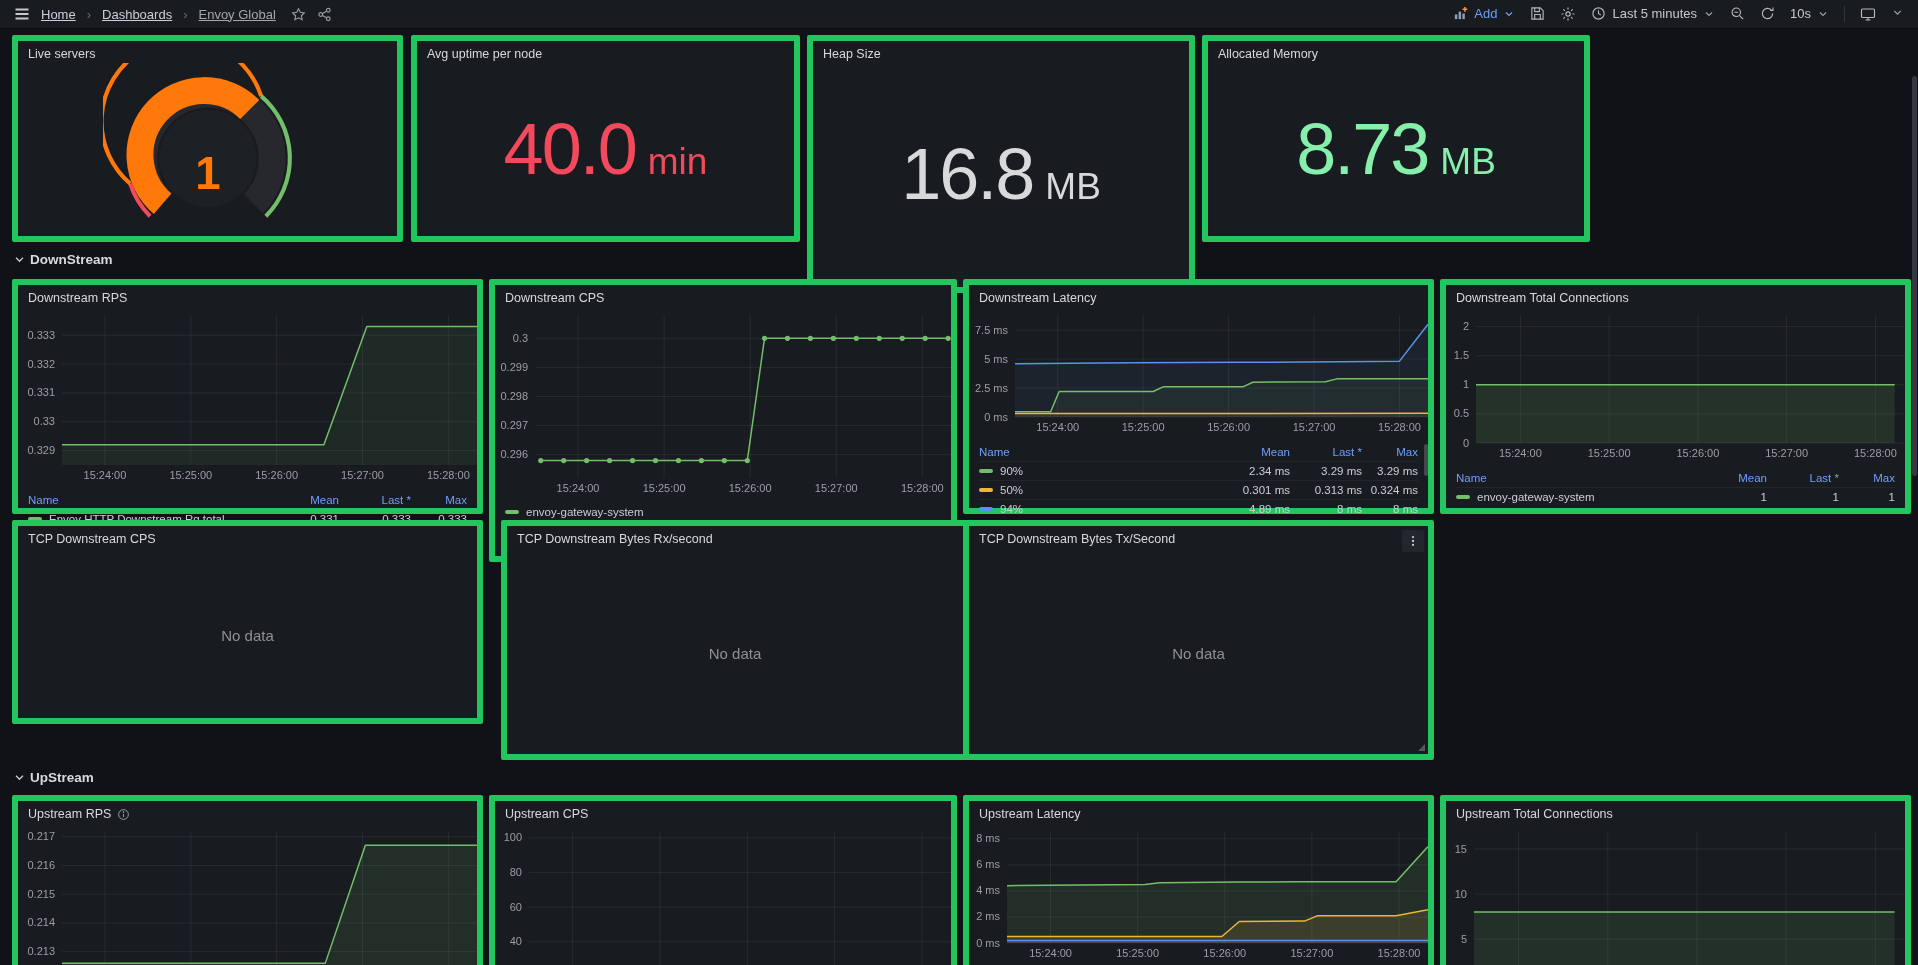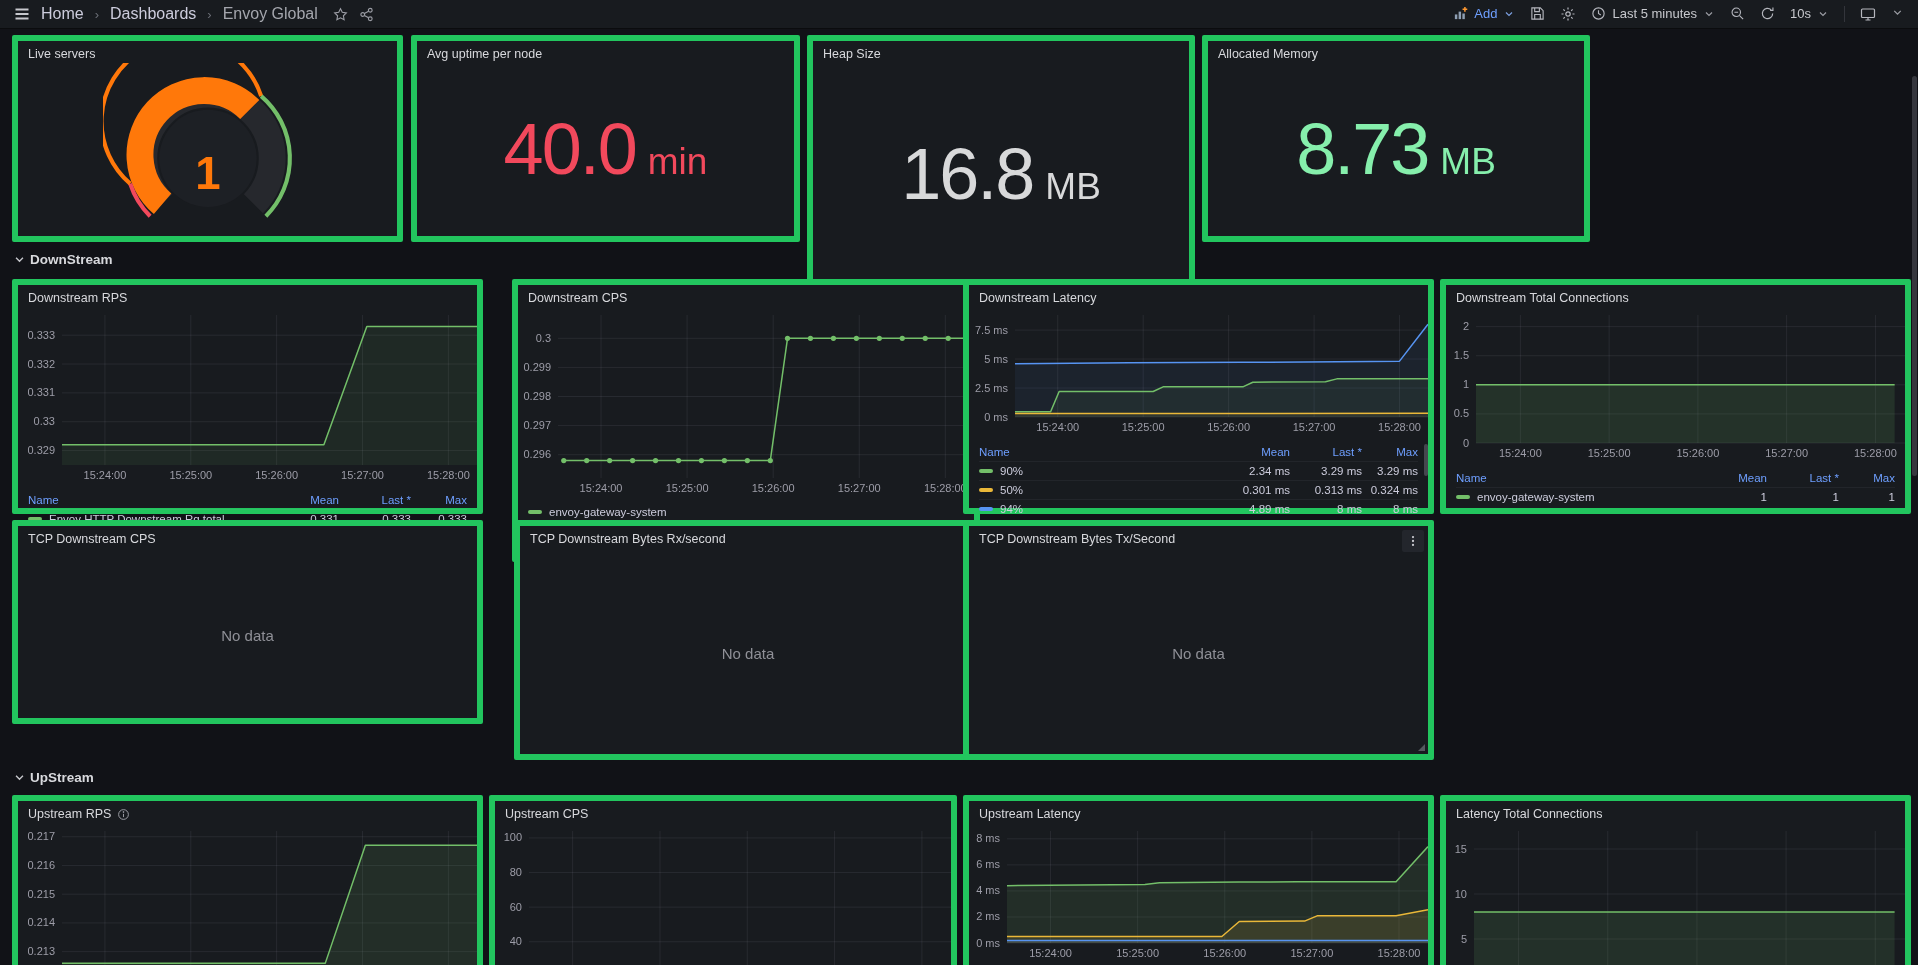--- a/index.html
+++ b/index.html
@@ -11,21 +11,21 @@
   }
   
   .navbar{
     position:absolute; top:0; left:0; width:1918px; height:29px;
     background:#181B1F; border-bottom:1px solid #0b0c0e;
     display:flex; align-items:center; justify-content:space-between;
     padding:0 14px; z-index:20;
   }
   .nav-left{ display:flex; align-items:center; gap:11px; }
   .nav-right{ display:flex; align-items:flex-start; gap:15px; font-size:13px; color:#C7C8CD; }
-  .crumb{ font-size:16px; color:#CCCCDC; font-weight:500; cursor:pointer; }
+  .crumb{ font-size:13px; color:#CCCCDC; font-weight:500; cursor:pointer;text-decoration:underline; }
   .crumb.current{ color:#A4A6AD; font-weight:400; }
   .crumb-sep{ color:#6b6e76; font-size:13px; }
   .icon{ display:inline-flex; align-items:center; justify-content:center; color:#b5b7be; }
   .icon svg{ display:block; }
   .nav-group{ display:flex; align-items:center; gap:6px; cursor:pointer; }
   .add-label{ color:#6E9FFF; font-weight:500; }
   .nav-divider{ width:1px; height:16px; background:#33353b; }
   .caret{ color:#9a9ca3; }
   
   .panel{
@@ -293,21 +293,21 @@
           <span class="lt-name">
             <span class="swatch" style="background: rgb(115, 191, 105);"></span>
             <span>Envoy HTTP Downstream Rq total</span>
           </span>
           <span class="lt-val">0.331</span>
           <span class="lt-val">0.333</span>
           <span class="lt-val max">0.333</span>
         </div>
       </div></div>
 </div>
-<div class="panel" style="left:512px;top:279px;width:468px;height:283px">
+<div class="panel" style="left:489px;top:279px;width:468px;height:283px">
   <div class="panel-title">
       <span>Downstream CPS</span>
     </div>
   <div class="chart"><svg width="466" height="187">
         <line x1="83.0344827586207" x2="83.0344827586207" y1="4" y2="167" stroke="rgba(204,204,220,0.09)"></line>
         <text x="83.0344827586207" y="181" text-anchor="middle" fill="#9D9DA8" font-size="11">15:24:00</text>
         <line x1="169.10344827586206" x2="169.10344827586206" y1="4" y2="167" stroke="rgba(204,204,220,0.09)"></line>
         <text x="169.10344827586206" y="181" text-anchor="middle" fill="#9D9DA8" font-size="11">15:25:00</text>
         <line x1="255.17241379310346" x2="255.17241379310346" y1="4" y2="167" stroke="rgba(204,204,220,0.09)"></line>
         <text x="255.17241379310346" y="181" text-anchor="middle" fill="#9D9DA8" font-size="11">15:26:00</text>
@@ -479,21 +479,21 @@
       </div></div>
 </div>
 
 <div class="panel" style="left:12px;top:520px;width:471px;height:204px">
   <div class="panel-title">
       <span>TCP Downstream CPS</span>
     </div>
   <div class="chart"></div>
 <div class="nodata">No data</div>
   </div>
-<div class="panel" style="left:514px;top:520px;width:468px;height:240px">
+<div class="panel" style="left:501px;top:520px;width:468px;height:240px">
   <div class="panel-title">
       <span>TCP Downstream Bytes Rx/second</span>
     </div>
   <div class="chart"></div>
 <div class="nodata">No data</div>
   </div>
 <div class="panel" style="left:963px;top:520px;width:471px;height:240px">
   <div class="panel-title">
       <span>TCP Downstream Bytes Tx/Second</span>
     </div>
@@ -627,21 +627,21 @@
           <polyline points="38,109.48837209302326 252.8551724137931,109.48837209302326 270.2758620689655,94.51162790697673 335.6034482758621,94.12093023255814 348.66896551724136,88.65116279069768 427.06206896551726,88.65116279069768 459,82.79069767441861" fill="none" stroke="#EAB839" stroke-width="1.5" stroke-linejoin="round"></polyline>
           <path d="M38,116 L38,113.39534883720931 L459,113.39534883720931 L459,116 Z" fill="#5794F2" opacity="0.1" stroke="none"></path>
           <polyline points="38,113.39534883720931 459,113.39534883720931" fill="none" stroke="#5794F2" stroke-width="1.5" stroke-linejoin="round"></polyline>
         </g>
       </svg><div class="legend">
         <div class="lt-head"></div>
       </div></div>
 </div>
 <div class="panel" style="left:1440px;top:795px;width:471px;height:235px">
   <div class="panel-title">
-      <span>Latency Total Connections</span>
+      <span>Upstream Total Connections</span>
     </div>
   <div class="chart"><svg width="469" height="159">
         <line x1="72.58620689655172" x2="72.58620689655172" y1="4" y2="139" stroke="rgba(204,204,220,0.09)"></line>
         <text x="72.58620689655172" y="153" text-anchor="middle" fill="#9D9DA8" font-size="11">15:24:00</text>
         <line x1="161.75862068965517" x2="161.75862068965517" y1="4" y2="139" stroke="rgba(204,204,220,0.09)"></line>
         <text x="161.75862068965517" y="153" text-anchor="middle" fill="#9D9DA8" font-size="11">15:25:00</text>
         <line x1="250.93103448275863" x2="250.93103448275863" y1="4" y2="139" stroke="rgba(204,204,220,0.09)"></line>
         <text x="250.93103448275863" y="153" text-anchor="middle" fill="#9D9DA8" font-size="11">15:26:00</text>
         <line x1="340.1034482758621" x2="340.1034482758621" y1="4" y2="139" stroke="rgba(204,204,220,0.09)"></line>
         <text x="340.1034482758621" y="153" text-anchor="middle" fill="#9D9DA8" font-size="11">15:27:00</text>

